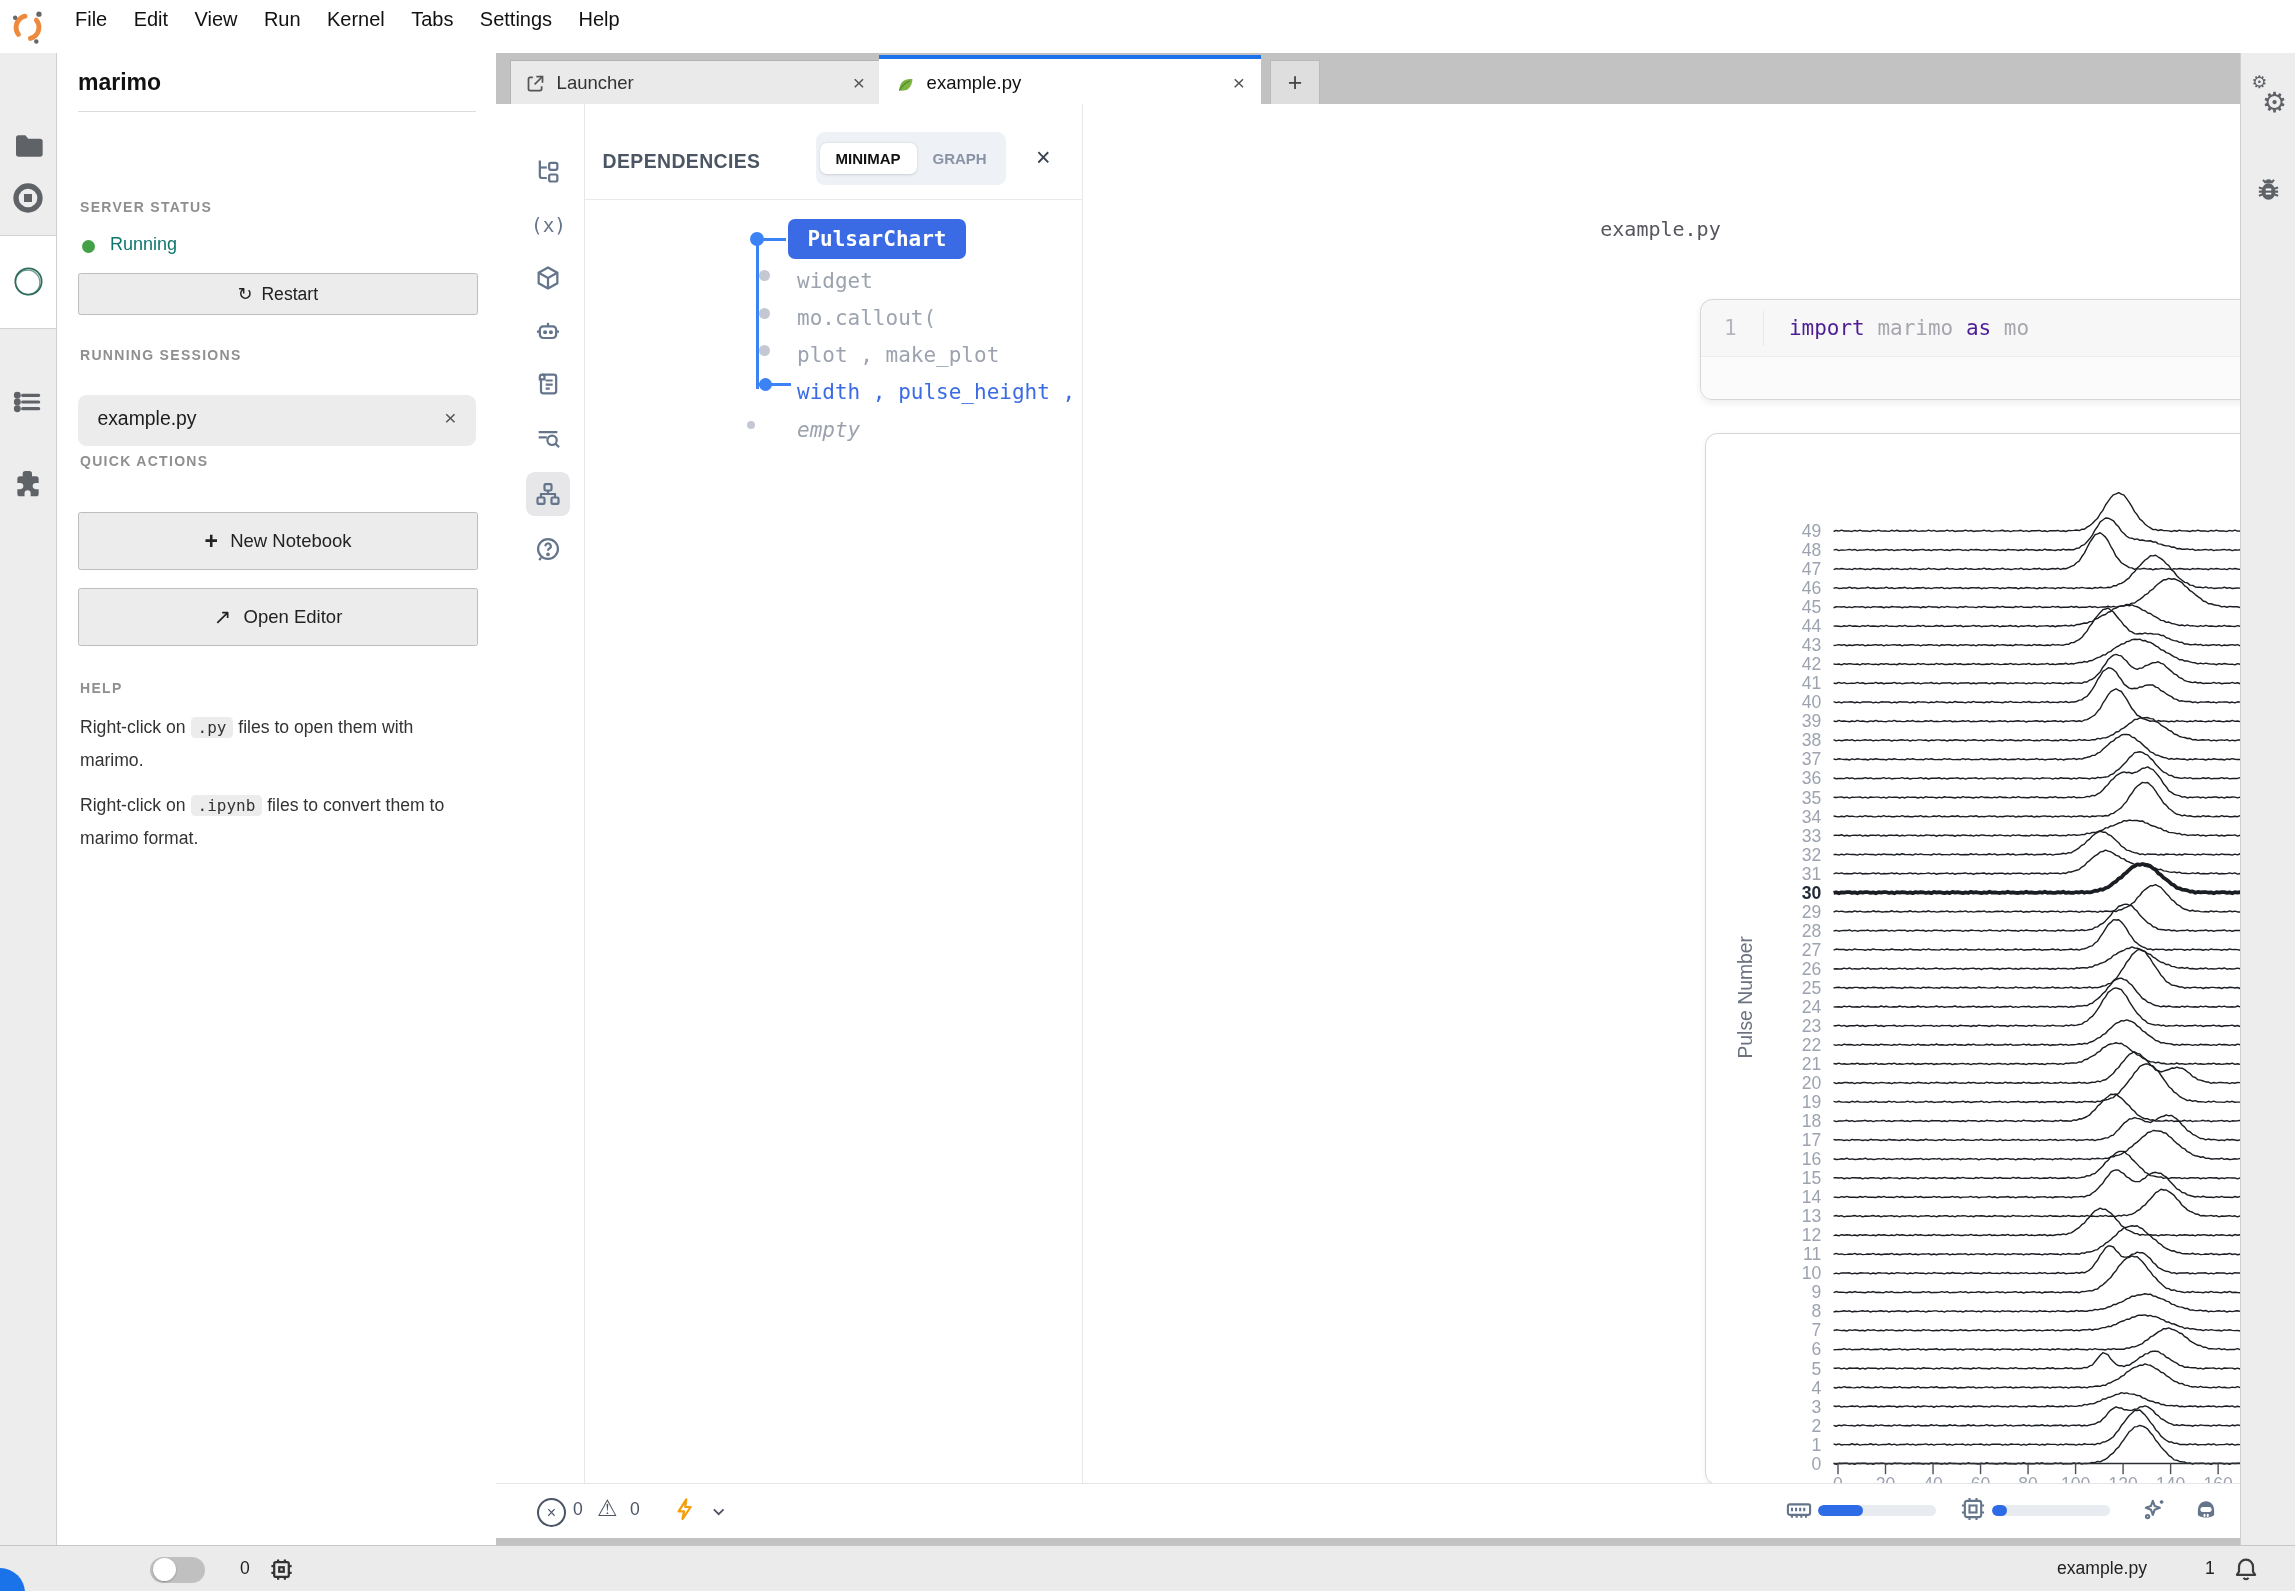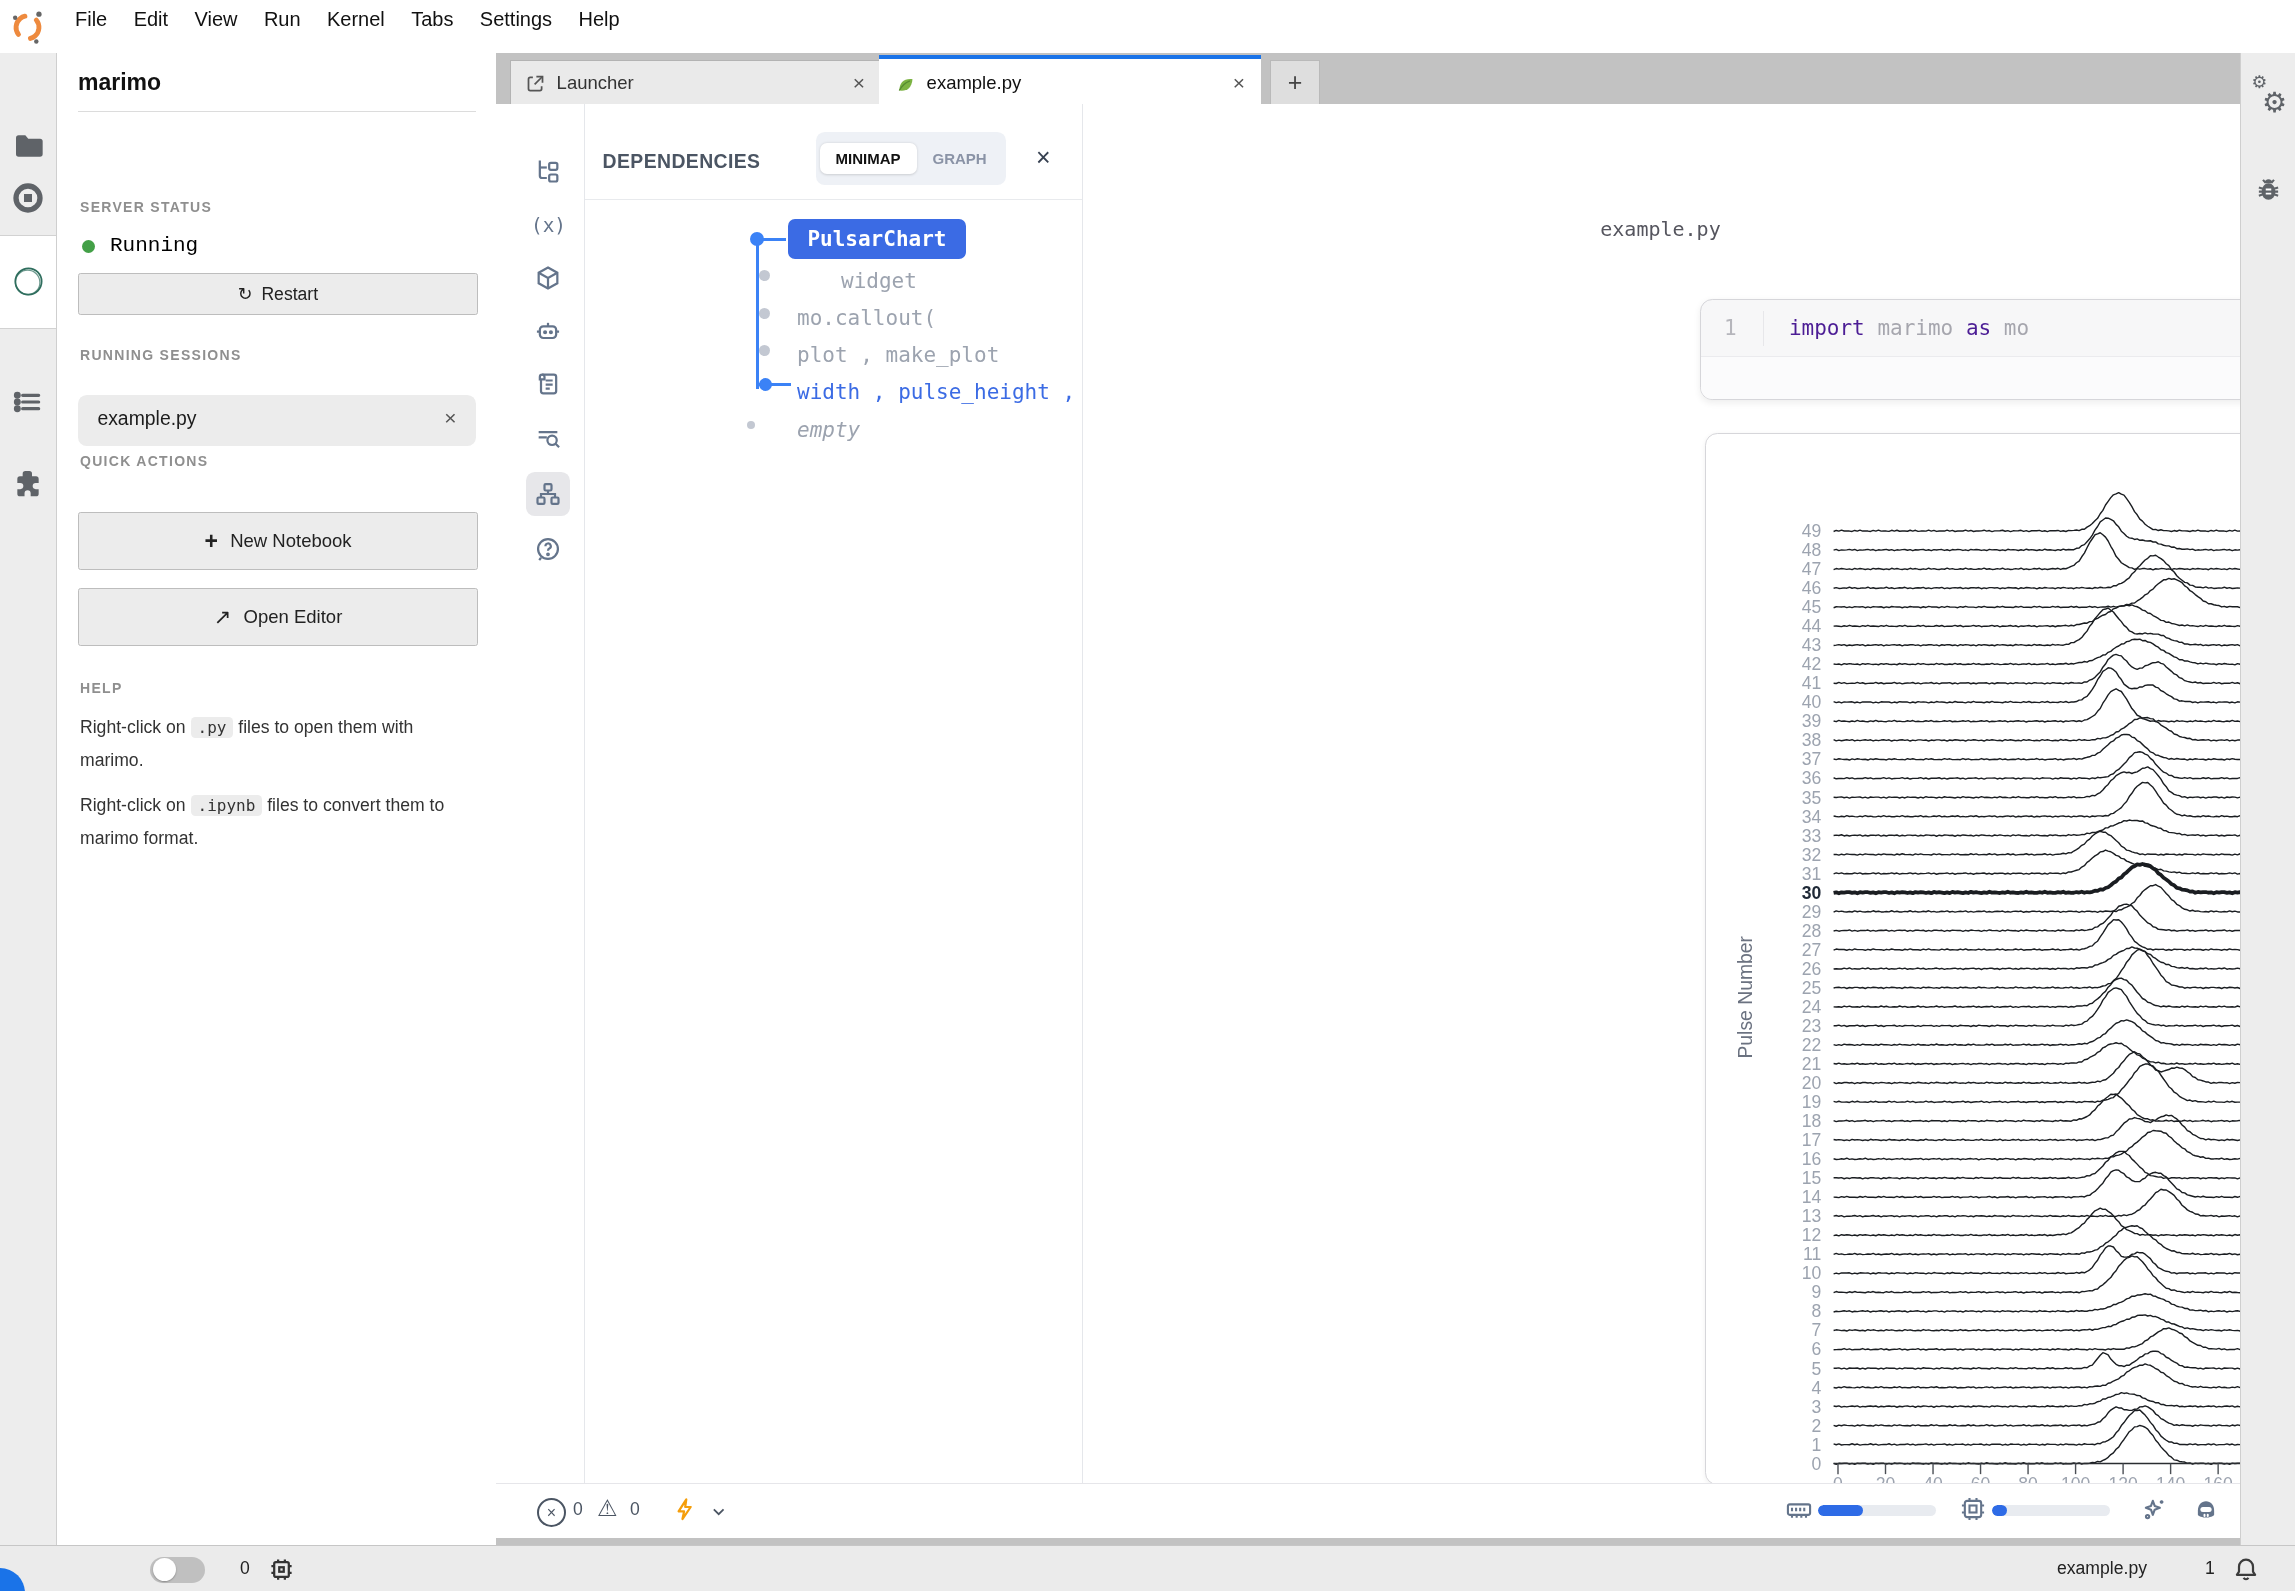--- a/index.html
+++ b/index.html
@@ -97,21 +97,21 @@
         </svg>
     </span>
   </div>
 
   <div id="sidebar" class="abs">
     <div class="abs" style="left:21px;top:16px;font-size:23px;font-weight:bold;color:#111;">marimo</div>
     <div class="abs" style="left:21px;top:58px;width:398px;height:0.9px;background:#dcdcdc;"></div>
 
     <div class="abs sec-label" style="left:23px;top:146px;">SERVER STATUS</div>
     <span class="abs" style="left:25px;top:187px;width:13.2px;height:13.2px;border-radius:50%;background:#43a047;"></span>
-    <div class="abs" style="left:53px;top:181px;font-size:21px;color:#000000;font-family:Liberation Mono, monospace;">Running</div>
+    <div class="abs" style="left:53px;top:181px;font-size:18px;color:#0f766e;">Running</div>
 
     <div class="abs side-btn" style="left:21px;top:220px;width:398px;height:40px;font-size:17.6px;gap:8.8px;">
       <span>↻</span>
       <span>Restart</span>
     </div>
 
     <div class="abs sec-label" style="left:23px;top:294px;">RUNNING SESSIONS</div>
     <span class="abs" style="left:447px;top:287px;font-size:17.6px;color:#6f6f6f;">↻</span>
 
     <div class="abs" style="left:21px;top:342px;width:398px;height:51px;background:#ececec;border-radius:8.8px;">
@@ -244,21 +244,21 @@
       <div class="abs" style="left:171px;top:134px;width:30px;height:2.6px;background:#3b82f6;"></div>
       <div class="abs" style="left:165px;top:128px;width:14px;height:14px;border-radius:50%;background:#3b82f6;"></div>
       <div class="abs" style="left:174px;top:166px;width:11.4px;height:11.4px;border-radius:50%;background:#c3c8d2;"></div>
       <div class="abs" style="left:174px;top:204px;width:11.4px;height:11.4px;border-radius:50%;background:#c3c8d2;"></div>
       <div class="abs" style="left:174px;top:241px;width:11.4px;height:11.4px;border-radius:50%;background:#c3c8d2;"></div>
       <div class="abs" style="left:171px;top:279px;width:35px;height:2.6px;background:#3b82f6;"></div>
       <div class="abs" style="left:174px;top:274px;width:13.2px;height:13.2px;border-radius:50%;background:#3b82f6;"></div>
       <div class="abs" style="left:162px;top:317px;width:8px;height:8px;border-radius:50%;background:#c3c8d2;"></div>
 
       <div class="abs mono" style="left:203px;top:115px;height:40px;line-height:40px;padding:0 19.4px;background:#3b6be4;border-radius:7px;color:#fff;font-weight:bold;font-size:21px;">PulsarChart</div>
-      <div class="abs dep-row" style="left:212px;top:165px;margin-left:44px;">widget</div>
+      <div class="abs dep-row" style="left:212px;top:165px;">widget</div>
       <div class="abs dep-row" style="left:212px;top:202px;">mo.callout(</div>
       <div class="abs dep-row" style="left:212px;top:239px;">plot , make_plot</div>
       <div class="abs dep-row dep-blue" style="left:212px;top:276px;width:285px;overflow:hidden;">width , pulse_height , n_poi</div>
       <div class="abs dep-row" style="left:212px;top:314px;font-style:italic;">empty</div>
     </div>
 
     <div class="abs" style="left:586px;top:0;width:1157px;height:1379px;">
 
       <div class="abs mono" style="left:0;top:113px;width:1157px;text-align:center;font-size:20px;color:#55555e;">example.py</div>
 

